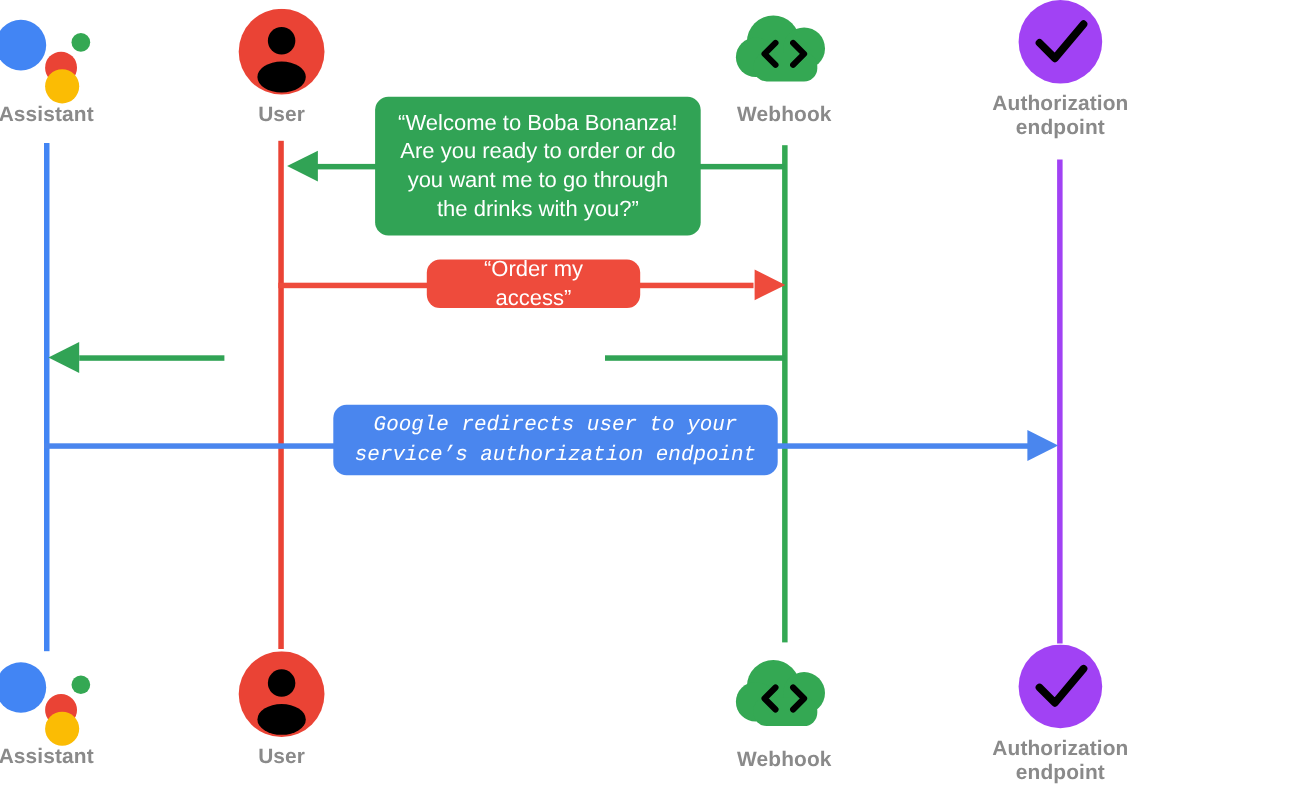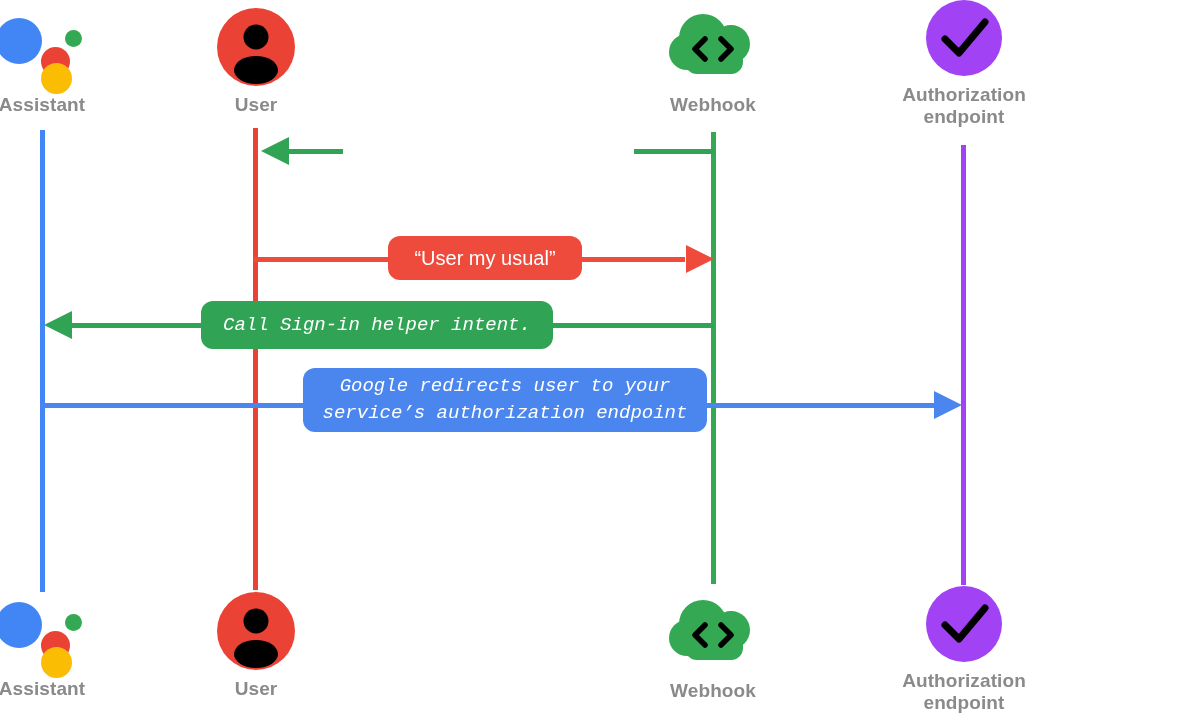--- a/index.html
+++ b/index.html
@@ -152,28 +152,31 @@
         <polyline points="29,39 43,53 69,22" fill="none" stroke="#000000" stroke-width="7" stroke-linecap="round" stroke-linejoin="round"></polyline>
       </svg>
     </div>
     <div class="actor-label">Authorization
 endpoint</div>
   </div>
 
   <div class="conn" style="left:634px; top:149px; width:80px; background:#31A355;"></div>
   <div class="arrowhead arrow-left" style="left:261px; top:137px; border-right:28px solid #31A355;"></div>
   <div class="conn" style="left:288px; top:149px; width:55px; background:#31A355;"></div>
+  <div class="bubble sans" style="left:341px; top:88px; width:296px; height:126px; background:#31A355;">“Welcome to Boba Bonanza!
+Are you ready to order or do
+you want me to go through
+the drinks with you?”</div>
 
   <div class="conn" style="left:253px; top:257px; width:145px; background:#EE4B3C;"></div>
-  <div class="bubble sans" style="left:388px; top:236px; width:194px; height:44px; background:#EE4B3C;">“User my usual”</div>
+  <div class="bubble sans" style="left:388px; top:236px; width:194px; height:44px; background:#EE4B3C;">“Order my access”</div>
   <div class="conn" style="left:580px; top:257px; width:105px; background:#EE4B3C;"></div>
   <div class="arrowhead arrow-right" style="left:686px; top:245px; border-left:28px solid #EE4B3C;"></div>
 
   <div class="conn" style="left:550px; top:323px; width:164px; background:#31A355;"></div>
-  <div class="bubble mono" style="left:201px; top:301px; width:352px; height:48px; background:#31A355;">Call Sign-in helper intent.</div>
   <div class="conn" style="left:72px; top:323px; width:132px; background:#31A355;"></div>
   <div class="arrowhead arrow-left" style="left:44px; top:311px; border-right:28px solid #31A355;"></div>
 
   <div class="conn" style="left:40px; top:403px; width:268px; background:#4A86EE;"></div>
   <div class="bubble mono" style="left:303px; top:368px; width:404px; height:64px; background:#4A86EE;">Google redirects user to your
 service’s authorization endpoint</div>
   <div class="conn" style="left:705px; top:403px; width:230px; background:#4A86EE;"></div>
   <div class="arrowhead arrow-right" style="left:934px; top:391px; border-left:28px solid #4A86EE;"></div>
 
 

